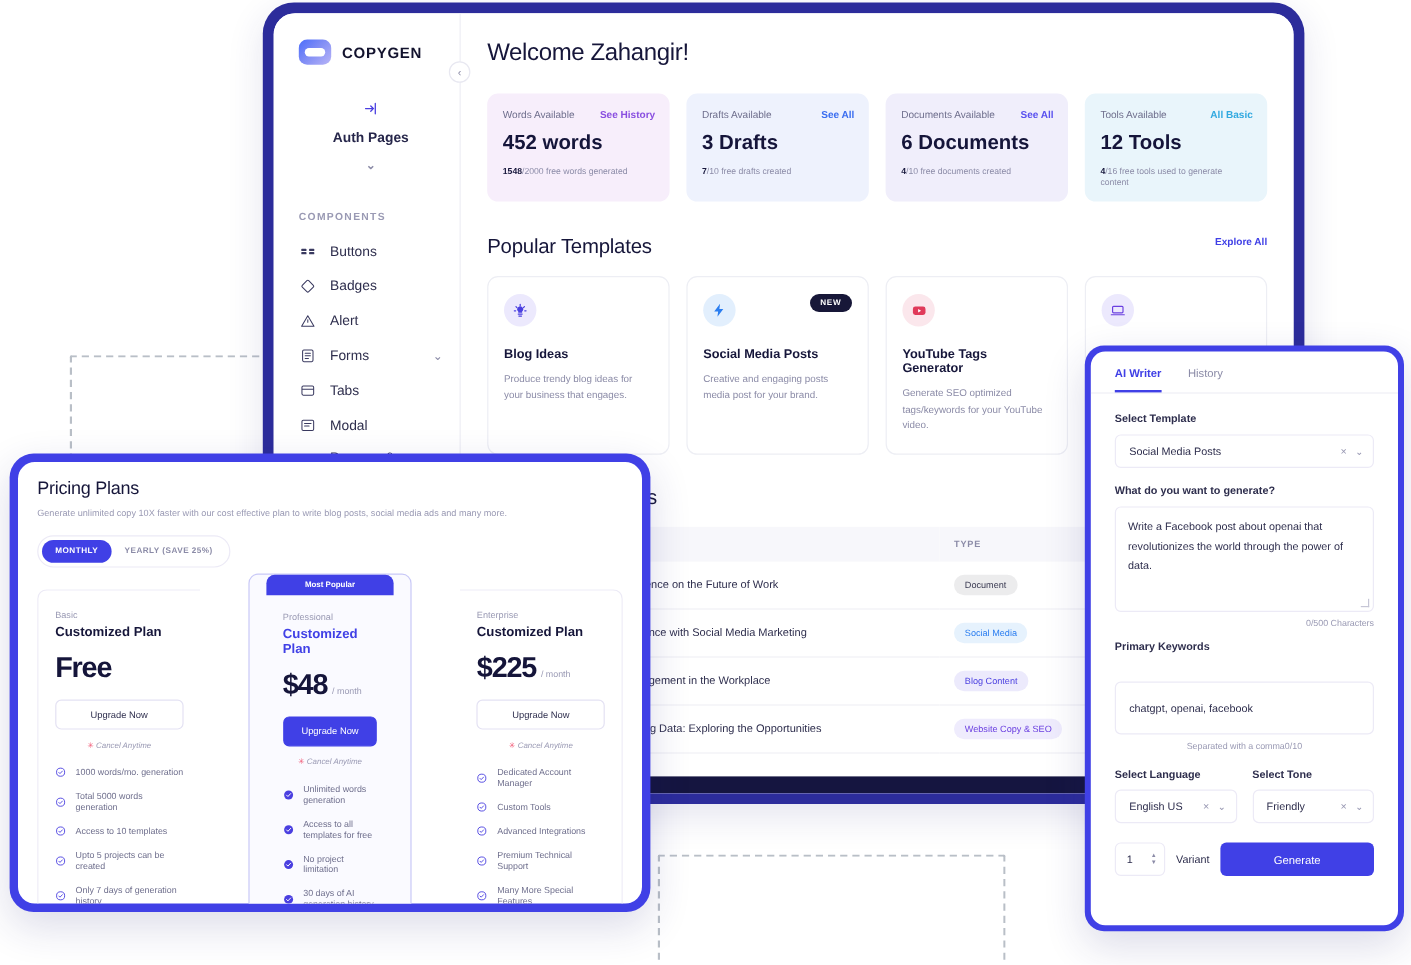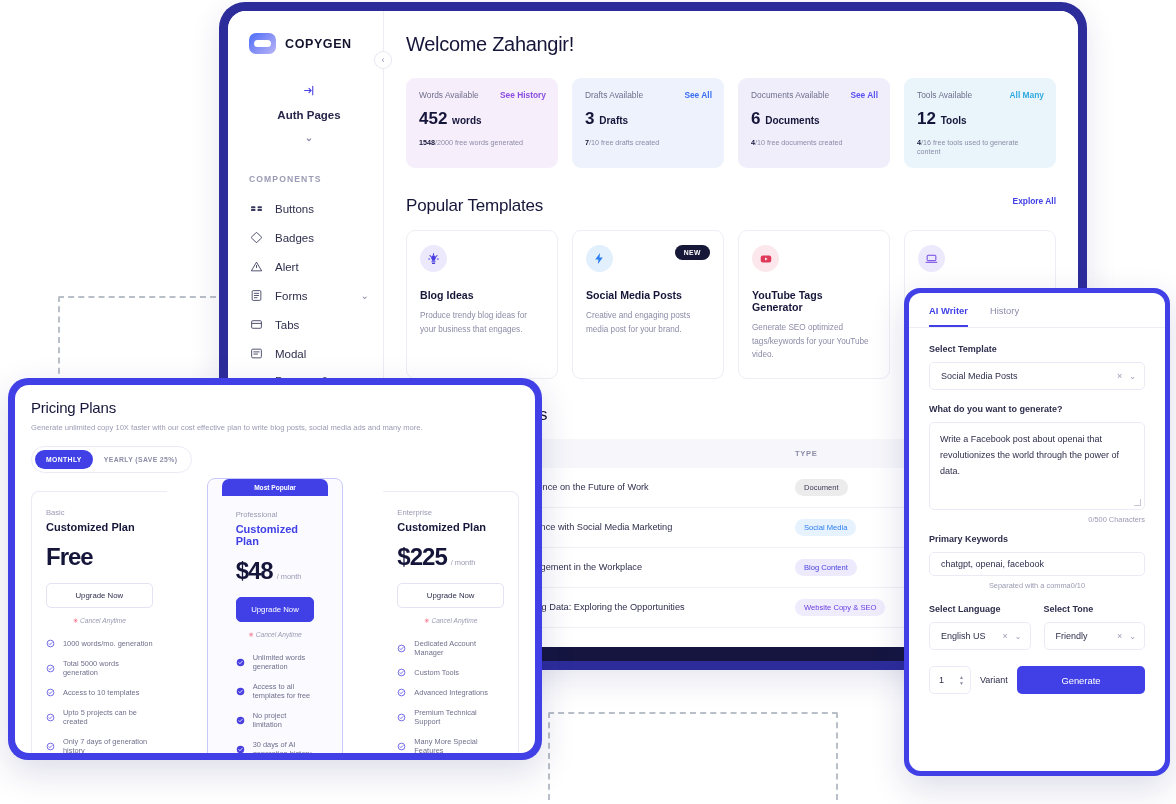--- a/index.html
+++ b/index.html
@@ -86,21 +86,21 @@
   
   .content { flex:1; padding: 22px 22px 0 22px; overflow:hidden; position:relative; background:#fff;}
   .welcome { font-size: 20px; font-weight: 400; color:#16163a; letter-spacing:-.3px; }
 
   .stat-row { display:flex; gap:14px; margin-top: 22px; }
   .stat-card { flex:1; border-radius: 9px; padding: 12px 12px 12px 13px; }
   .stat-top { display:flex; justify-content:space-between; align-items:center; }
   .stat-label { font-size: 8.4px; color:#6f6f8d; }
   .stat-link { font-size: 8.4px; font-weight:600; }
   .stat-big { margin-top: 9px; font-size: 17px; font-weight: 700; color:#15153a; }
-  .stat-big .unit { font-size: 10px; font-weight:700; }
+  .stat-big .unit { font-size: 17px; font-weight:700; }
   .stat-sub { margin-top: 9px; font-size: 7.2px; color:#8b8ba7; }
   .stat-sub b { color:#15153a; }
 
   .sec-head { display:flex; justify-content:space-between; align-items:flex-start; margin-top: 28px; }
   .sec-title { font-size: 17px; color:#16163a; letter-spacing:-.2px; }
   .sec-link { font-size: 8.4px; color:#4040e6; font-weight:600; }
 
   .tpl-row { display:flex; gap:14px; margin-top: 14px; }
   .tpl-card {
     flex:1; border:1px solid #edeef4; border-radius:9px;
@@ -198,21 +198,21 @@
   .ta{
     margin-top:8px; height:88px; border:1px solid #eceaf6; border-radius:5px;
     padding:9px 10px; font-size:9px; line-height:1.75; color:#2e2e4d; position:relative;
   }
   .ta::after{
     content:""; position:absolute; right:3px; bottom:3px; width:6px; height:6px;
     border-right:1.5px solid #c6c6d6; border-bottom:1.5px solid #c6c6d6;
   }
   .cnt{ text-align:right; font-size:7.4px; color:#9a9ab4; margin-top:5px;}
   .inp{
-    margin-top:8px; height:24px; border:1px solid #eceaf6; border-radius:5px;
+    margin-top:24px; height:44px; border:1px solid #eceaf6; border-radius:5px;
     display:flex; align-items:center; padding:0 11px; font-size:9px; color:#2e2e4d;
   }
   .hint{ display:flex; justify-content:center; margin-top:5px; font-size:7.4px; color:#9a9ab4;}
   .two{ display:flex; gap:13px; margin-top:14px;}
   .two > div{ flex:1;}
   .row-last{ display:flex; align-items:center; gap:9px; margin-top:16px;}
   .stepper{
     width:42px; height:28px; border:1px solid #eceaf6; border-radius:5px;
     display:flex; align-items:center; padding:0 6px 0 9px; font-size:9px; color:#2e2e4d;
   }
@@ -369,21 +369,21 @@
               <span class="stat-link" id="sl2" style="color: rgb(90, 82, 239);">See All</span>
             </div>
             <div class="stat-big">
               <span>6</span> <span class="unit">Documents</span>
             </div>
             <div class="stat-sub"><b>4</b><span>/10 free documents created</span></div>
           </div>
           <div class="stat-card" id="sc3" style="background: rgb(233, 245, 251);">
             <div class="stat-top">
               <span class="stat-label">Tools Available</span>
-              <span class="stat-link" id="sl3" style="color: rgb(49, 169, 224);">All Many</span>
+              <span class="stat-link" id="sl3" style="color: rgb(49, 169, 224);">All Basic</span>
             </div>
             <div class="stat-big">
               <span>12</span> <span class="unit">Tools</span>
             </div>
             <div class="stat-sub"><b>4</b><span>/16 free tools used to generate content</span></div>
           </div>
         </div>
 
         <div class="sec-head">
           <div class="sec-title">Popular Templates</div>

